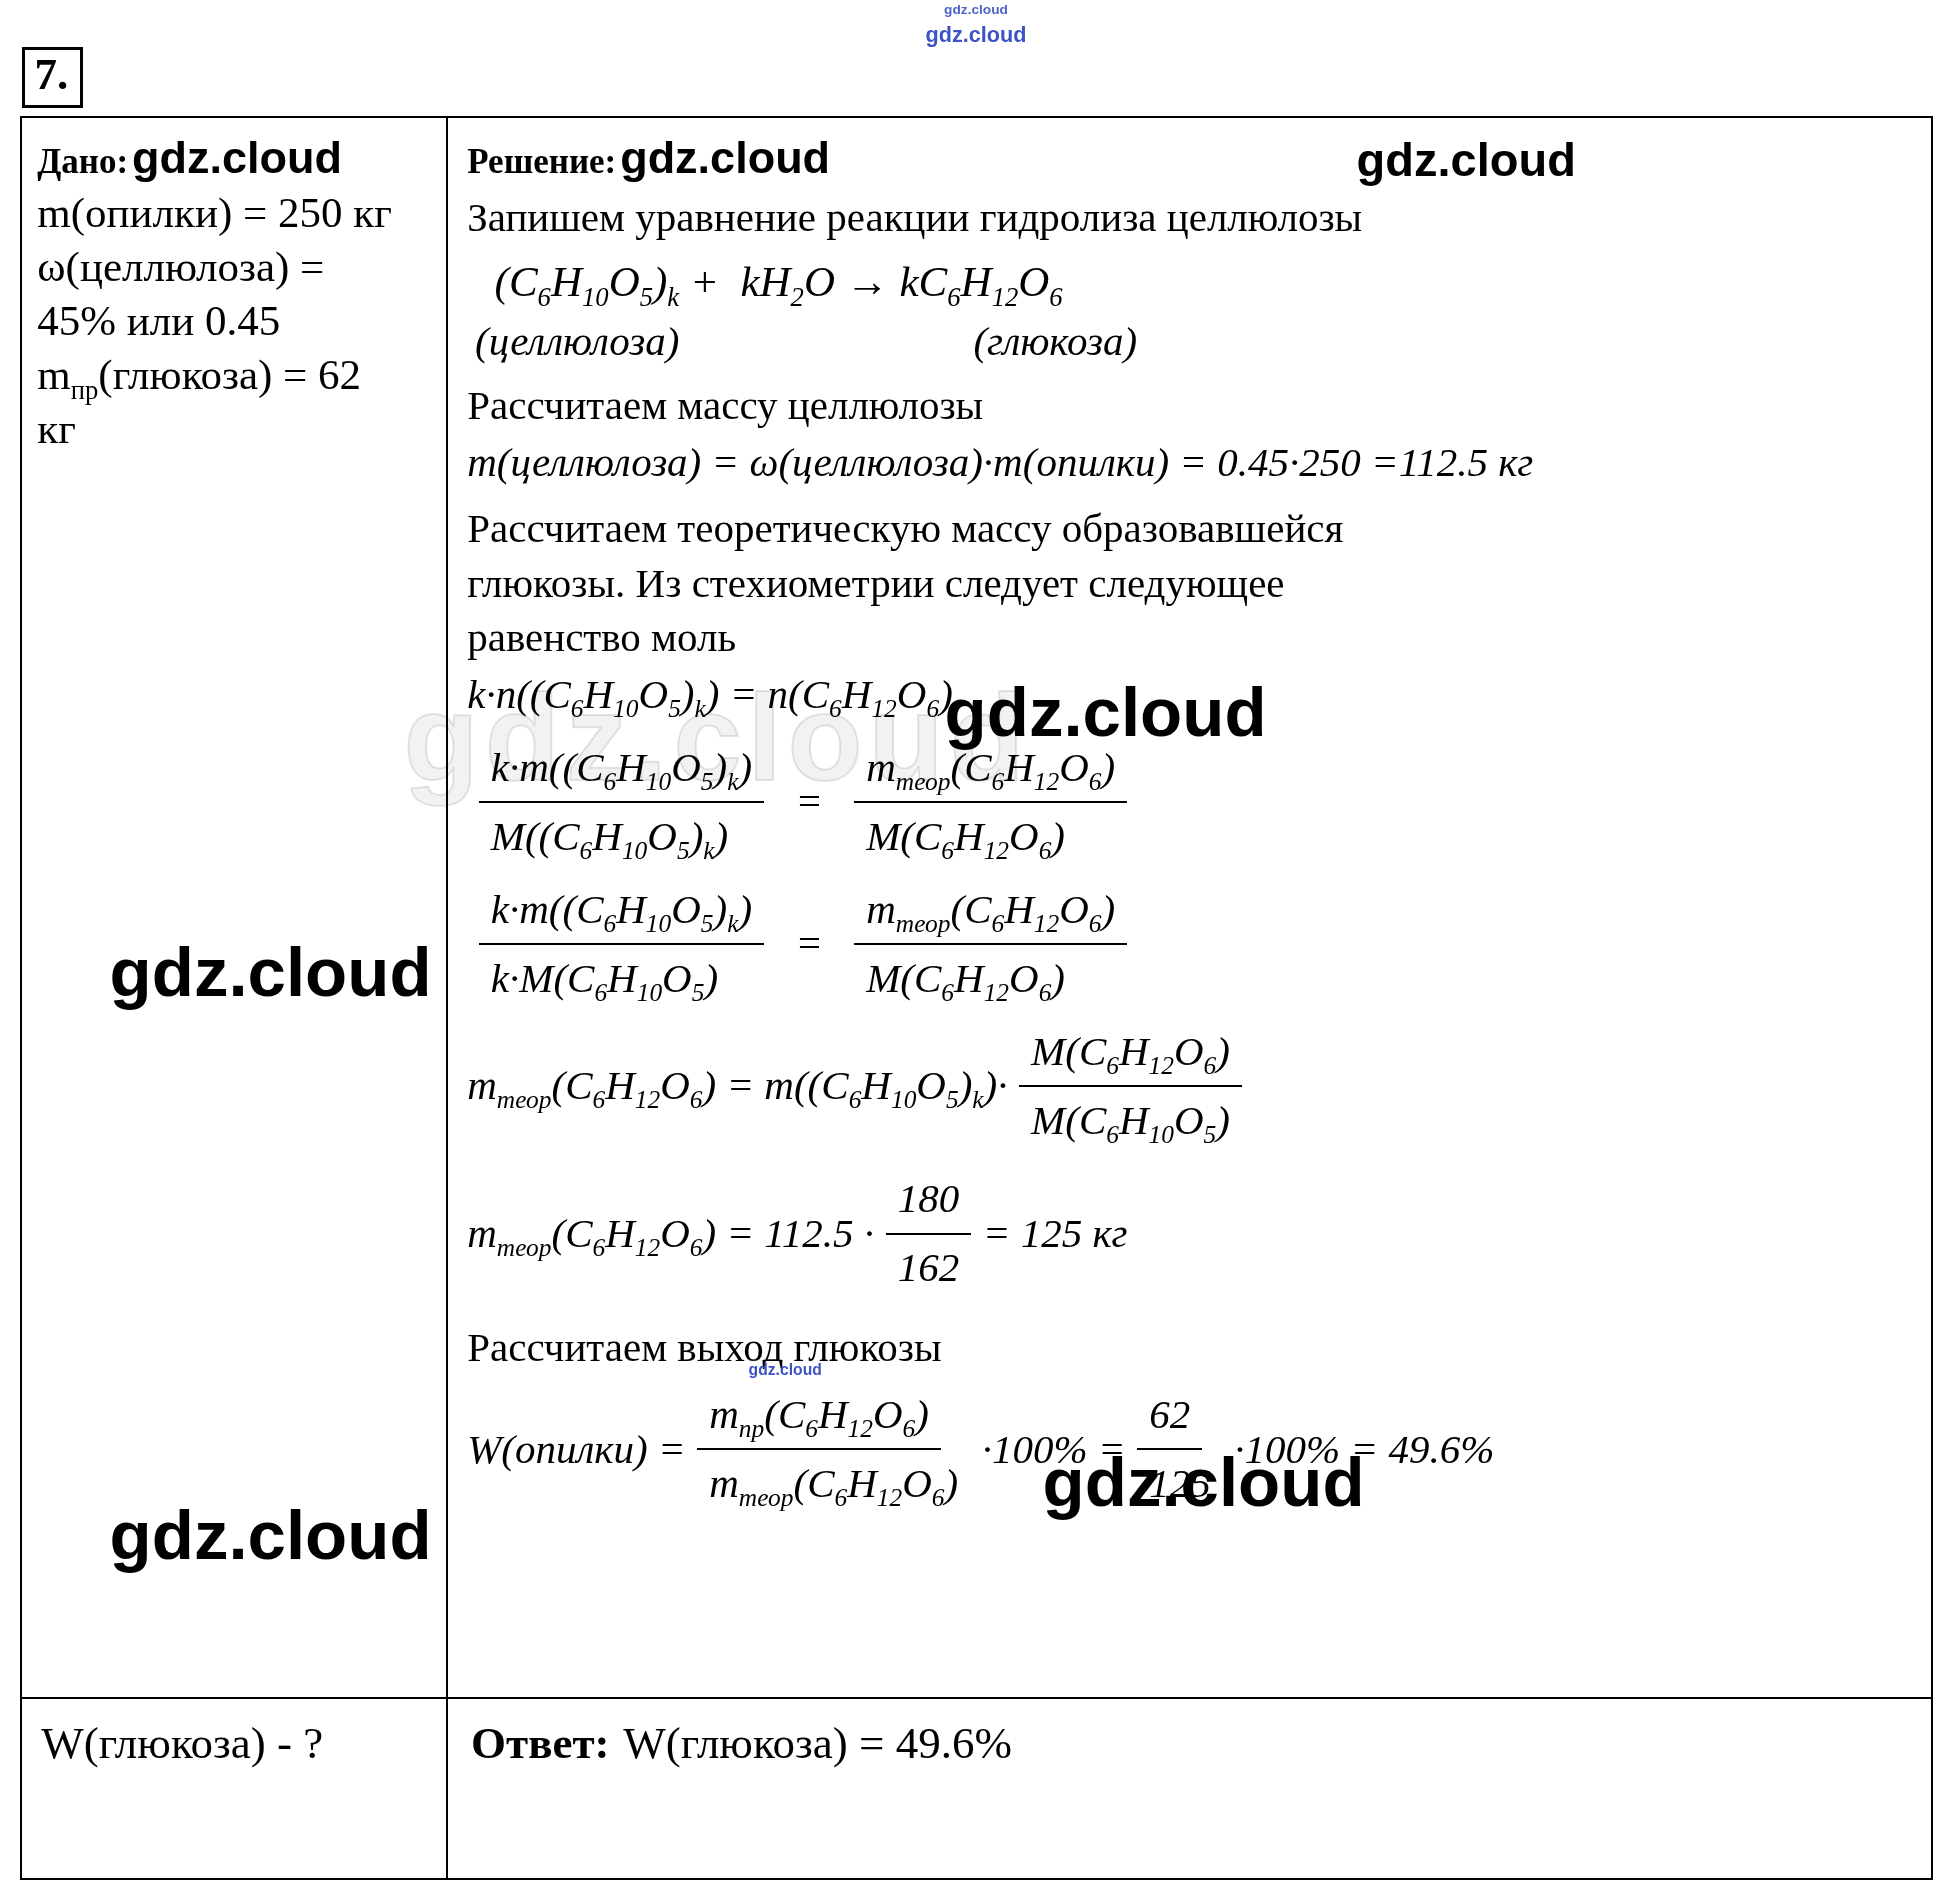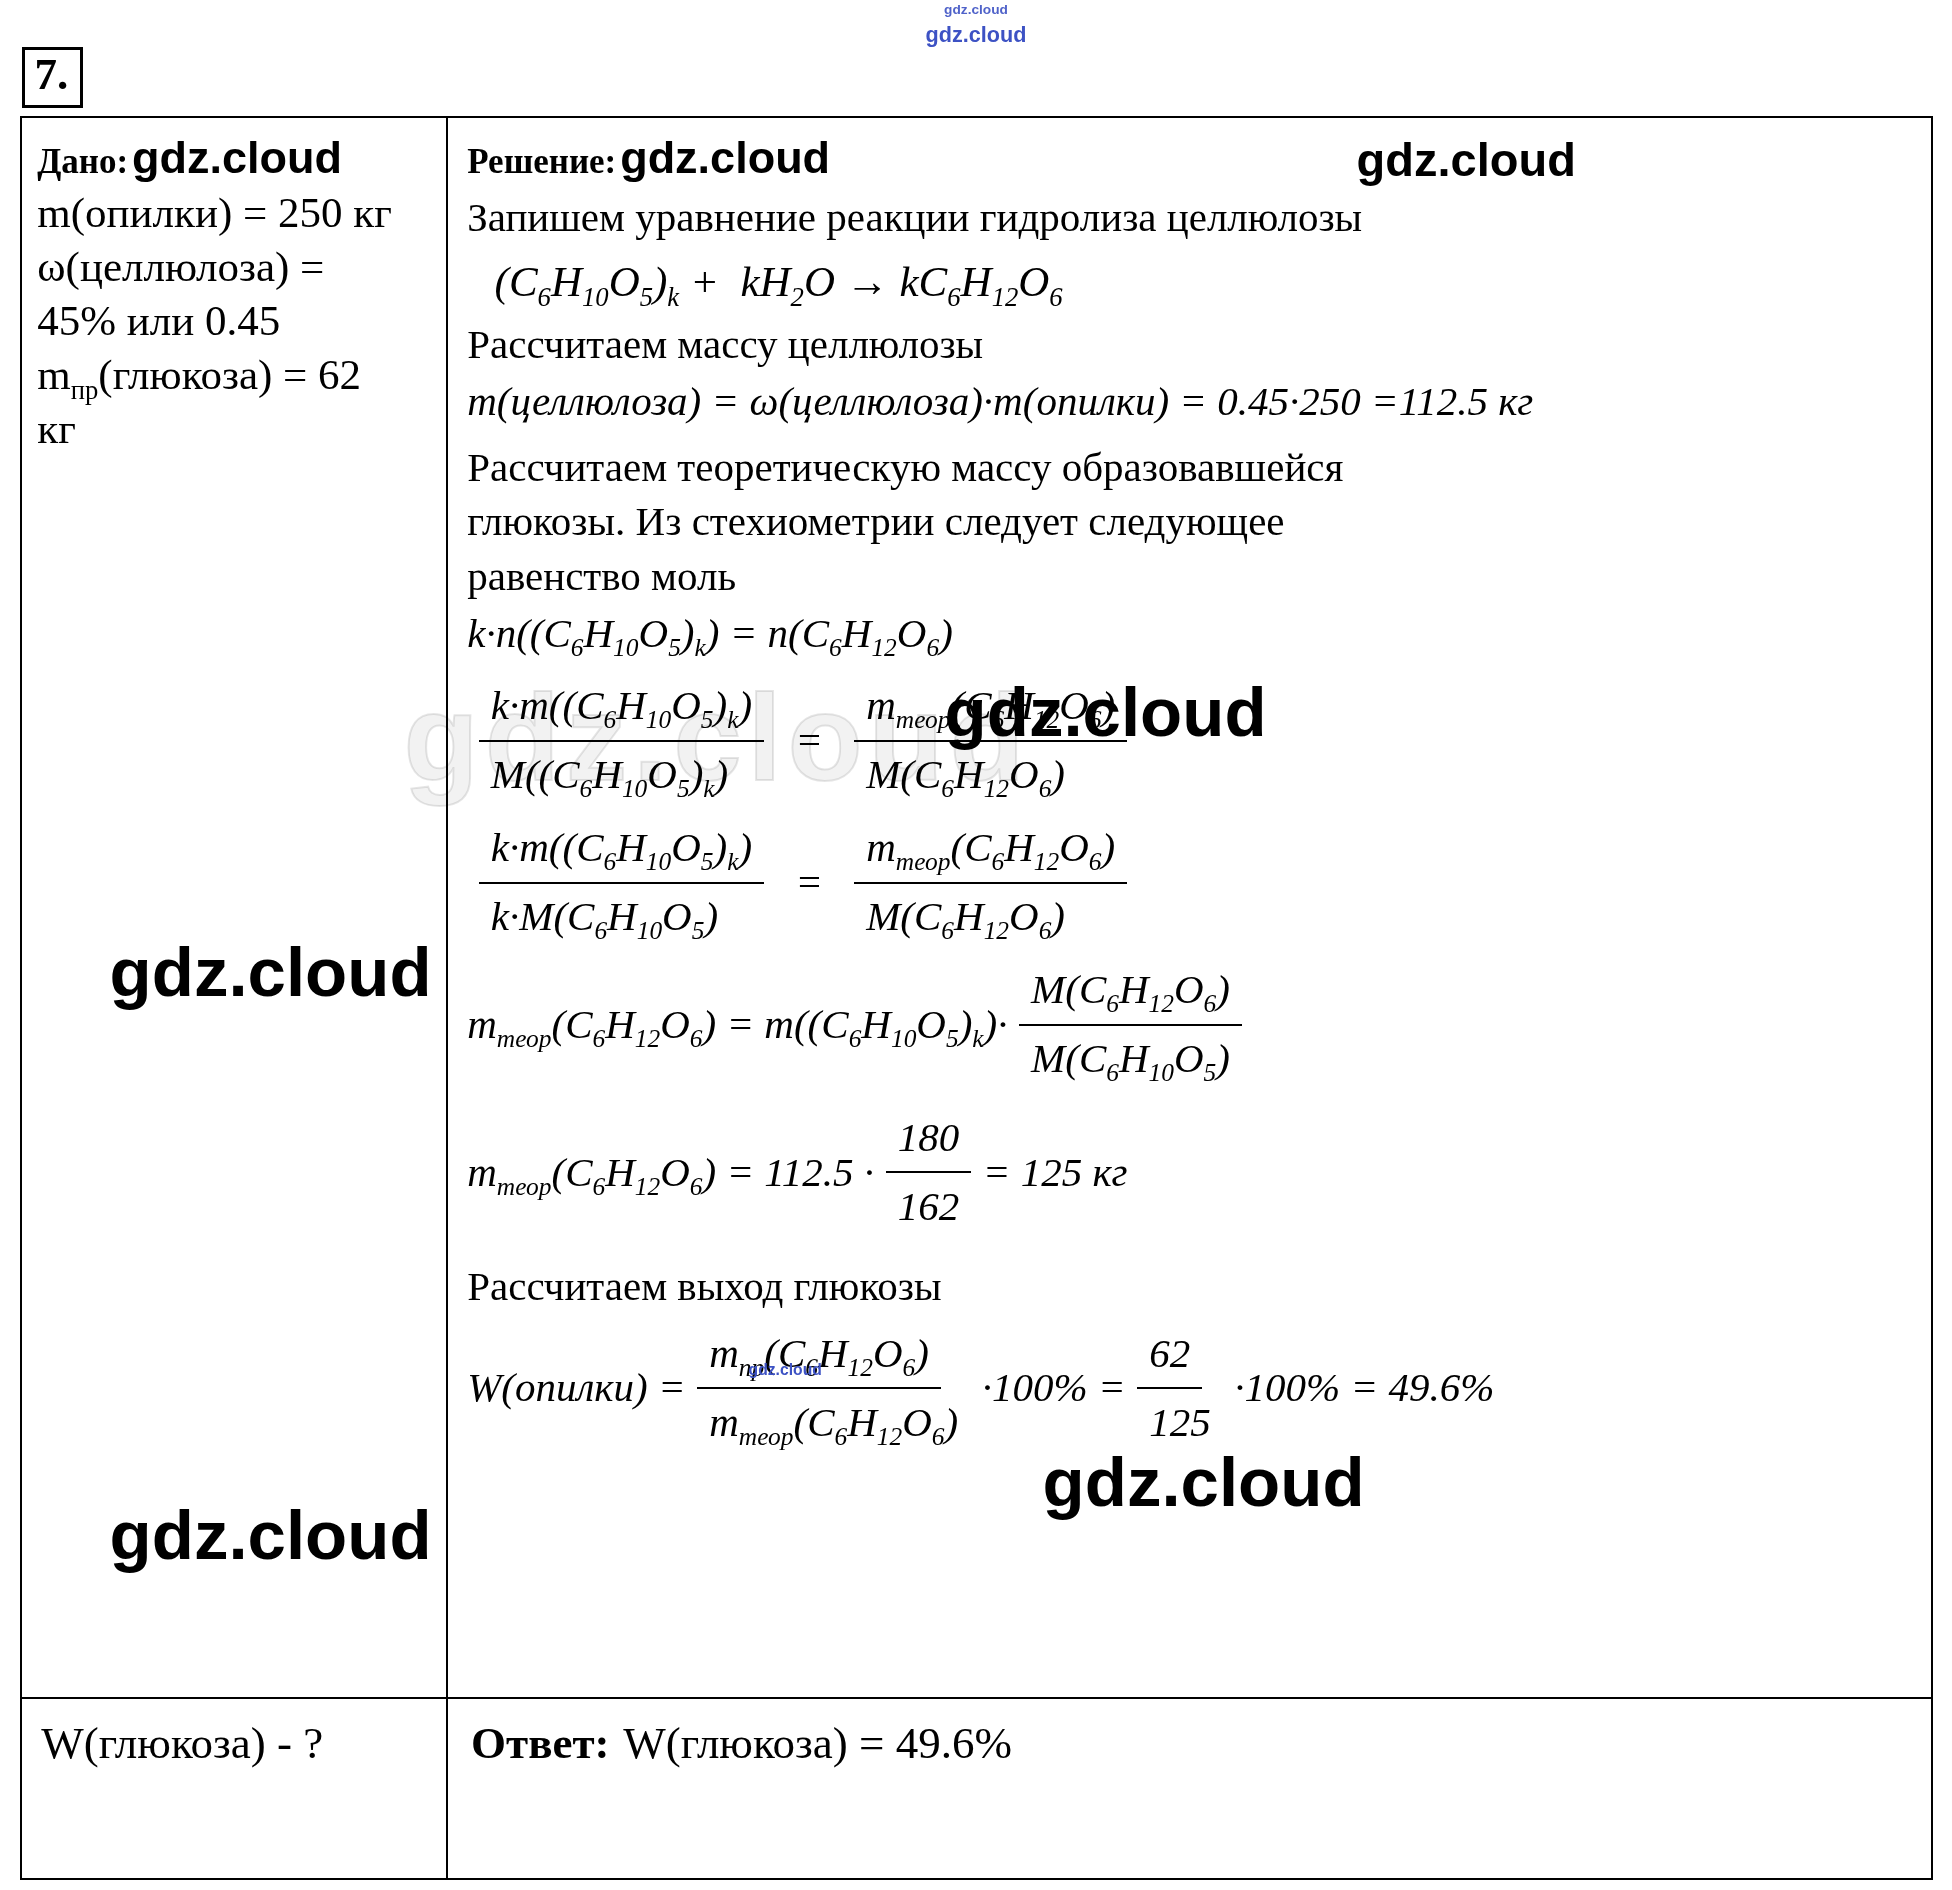--- a/index.html
+++ b/index.html
@@ -125,20 +125,24 @@
     <div class="cell solution">
       <div class="cell-head">
         <span class="head-label">Решение:</span>
         <span class="wm inline">gdz.cloud</span>
       </div>
 
       <div class="para">Запишем уравнение реакции гидролиза целлюлозы</div>
 
       <div class="eq reaction">(C<sub>6</sub>H<sub>10</sub>O<sub>5</sub>)<sub>k</sub> +&nbsp;&nbsp;kH<sub>2</sub>O → kC<sub>6</sub>H<sub>12</sub>O<sub>6</sub></div>
 
+      <div class="labels-row">
+        <span class="eq">(целлюлоза)</span>
+        <span class="eq rlab2">(глюкоза)</span>
+      </div>
 
       <div class="para">Рассчитаем массу целлюлозы</div>
 
       <div class="eq">m(целлюлоза) = ω(целлюлоза)·m(опилки) = 0.45·250 =112.5 кг</div>
 
       <div class="para p3">Рассчитаем теоретическую массу образовавшейся глюкозы. Из стехиометрии следует следующее равенство моль</div>
 
       <div class="eq" style="margin:1px 0;">k·n((C<sub>6</sub>H<sub>10</sub>O<sub>5</sub>)<sub>k</sub>) = n(C<sub>6</sub>H<sub>12</sub>O<sub>6</sub>)</div>
 
       <div class="eq eq-row">

